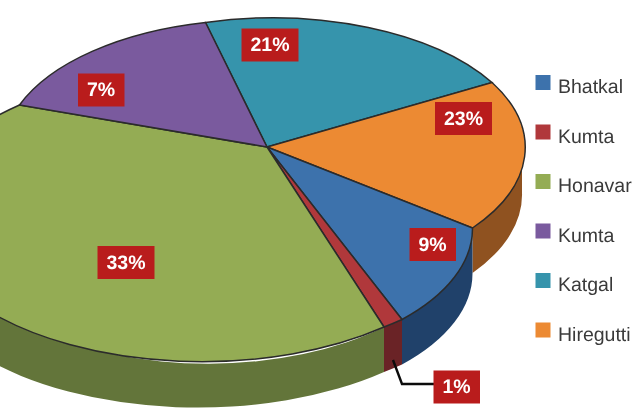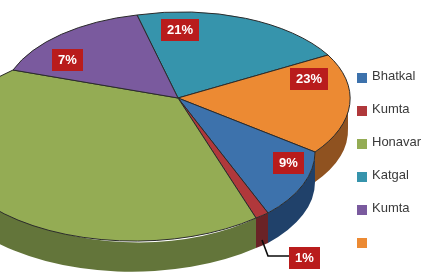--- a/index.html
+++ b/index.html
@@ -35,21 +35,21 @@
   }
   #legend {
     position: absolute;
     left: 357px;
     top: 50px;
     width: 66px;
   }
   .legend-item {
     height: 33px;
     display: flex;
-    align-items: flex-end;
+    align-items: flex-start;
   }
   .legend-swatch {
     width: 10px;
     height: 10px;
     flex: 0 0 10px;
     margin-right: 5px;
   }
   .legend-label {
     font-size: 13px;
     color: #3a3a3a;
@@ -124,20 +124,21 @@
   </svg>
 
   <div class="data-label" style="left:161px; top:19px;">21%</div>
 
   <div class="data-label" style="left:290px; top:68px;">23%</div>
 
   <div class="data-label" style="left:273px; top:152px;">9%</div>
 
   <div class="data-label" style="left:289px; top:247px;">1%</div>
 
+  <div class="data-label" style="left:65px; top:164px;">33%</div>
 
   <div class="data-label" style="left:52px; top:49px;">7%</div>
 
   <div id="legend">
 
     <div class="legend-item">
       <span class="legend-swatch" style="background:#3d72ac"></span>
       <span class="legend-label">Bhatkal</span>
     </div>
 
@@ -145,27 +146,28 @@
       <span class="legend-swatch" style="background:#b0383b"></span>
       <span class="legend-label">Kumta</span>
     </div>
 
     <div class="legend-item">
       <span class="legend-swatch" style="background:#94ac54"></span>
       <span class="legend-label">Honavar</span>
     </div>
 
     <div class="legend-item">
+      <span class="legend-swatch" style="background:#7a5a9e"></span>
+      <span class="legend-label">Kumta</span>
+    </div>
+
+    <div class="legend-item">
       <span class="legend-swatch" style="background:#3694ac"></span>
       <span class="legend-label">Katgal</span>
     </div>
 
     <div class="legend-item">
-      <span class="legend-swatch" style="background:#7a5a9e"></span>
-      <span class="legend-label">Kumta</span>
-    </div>
-
-    <div class="legend-item">
       <span class="legend-swatch" style="background:#ec8a33"></span>
+      <span class="legend-label">Hiregutti</span>
     </div>
 
   </div>
 </div>
 
 </body></html>

